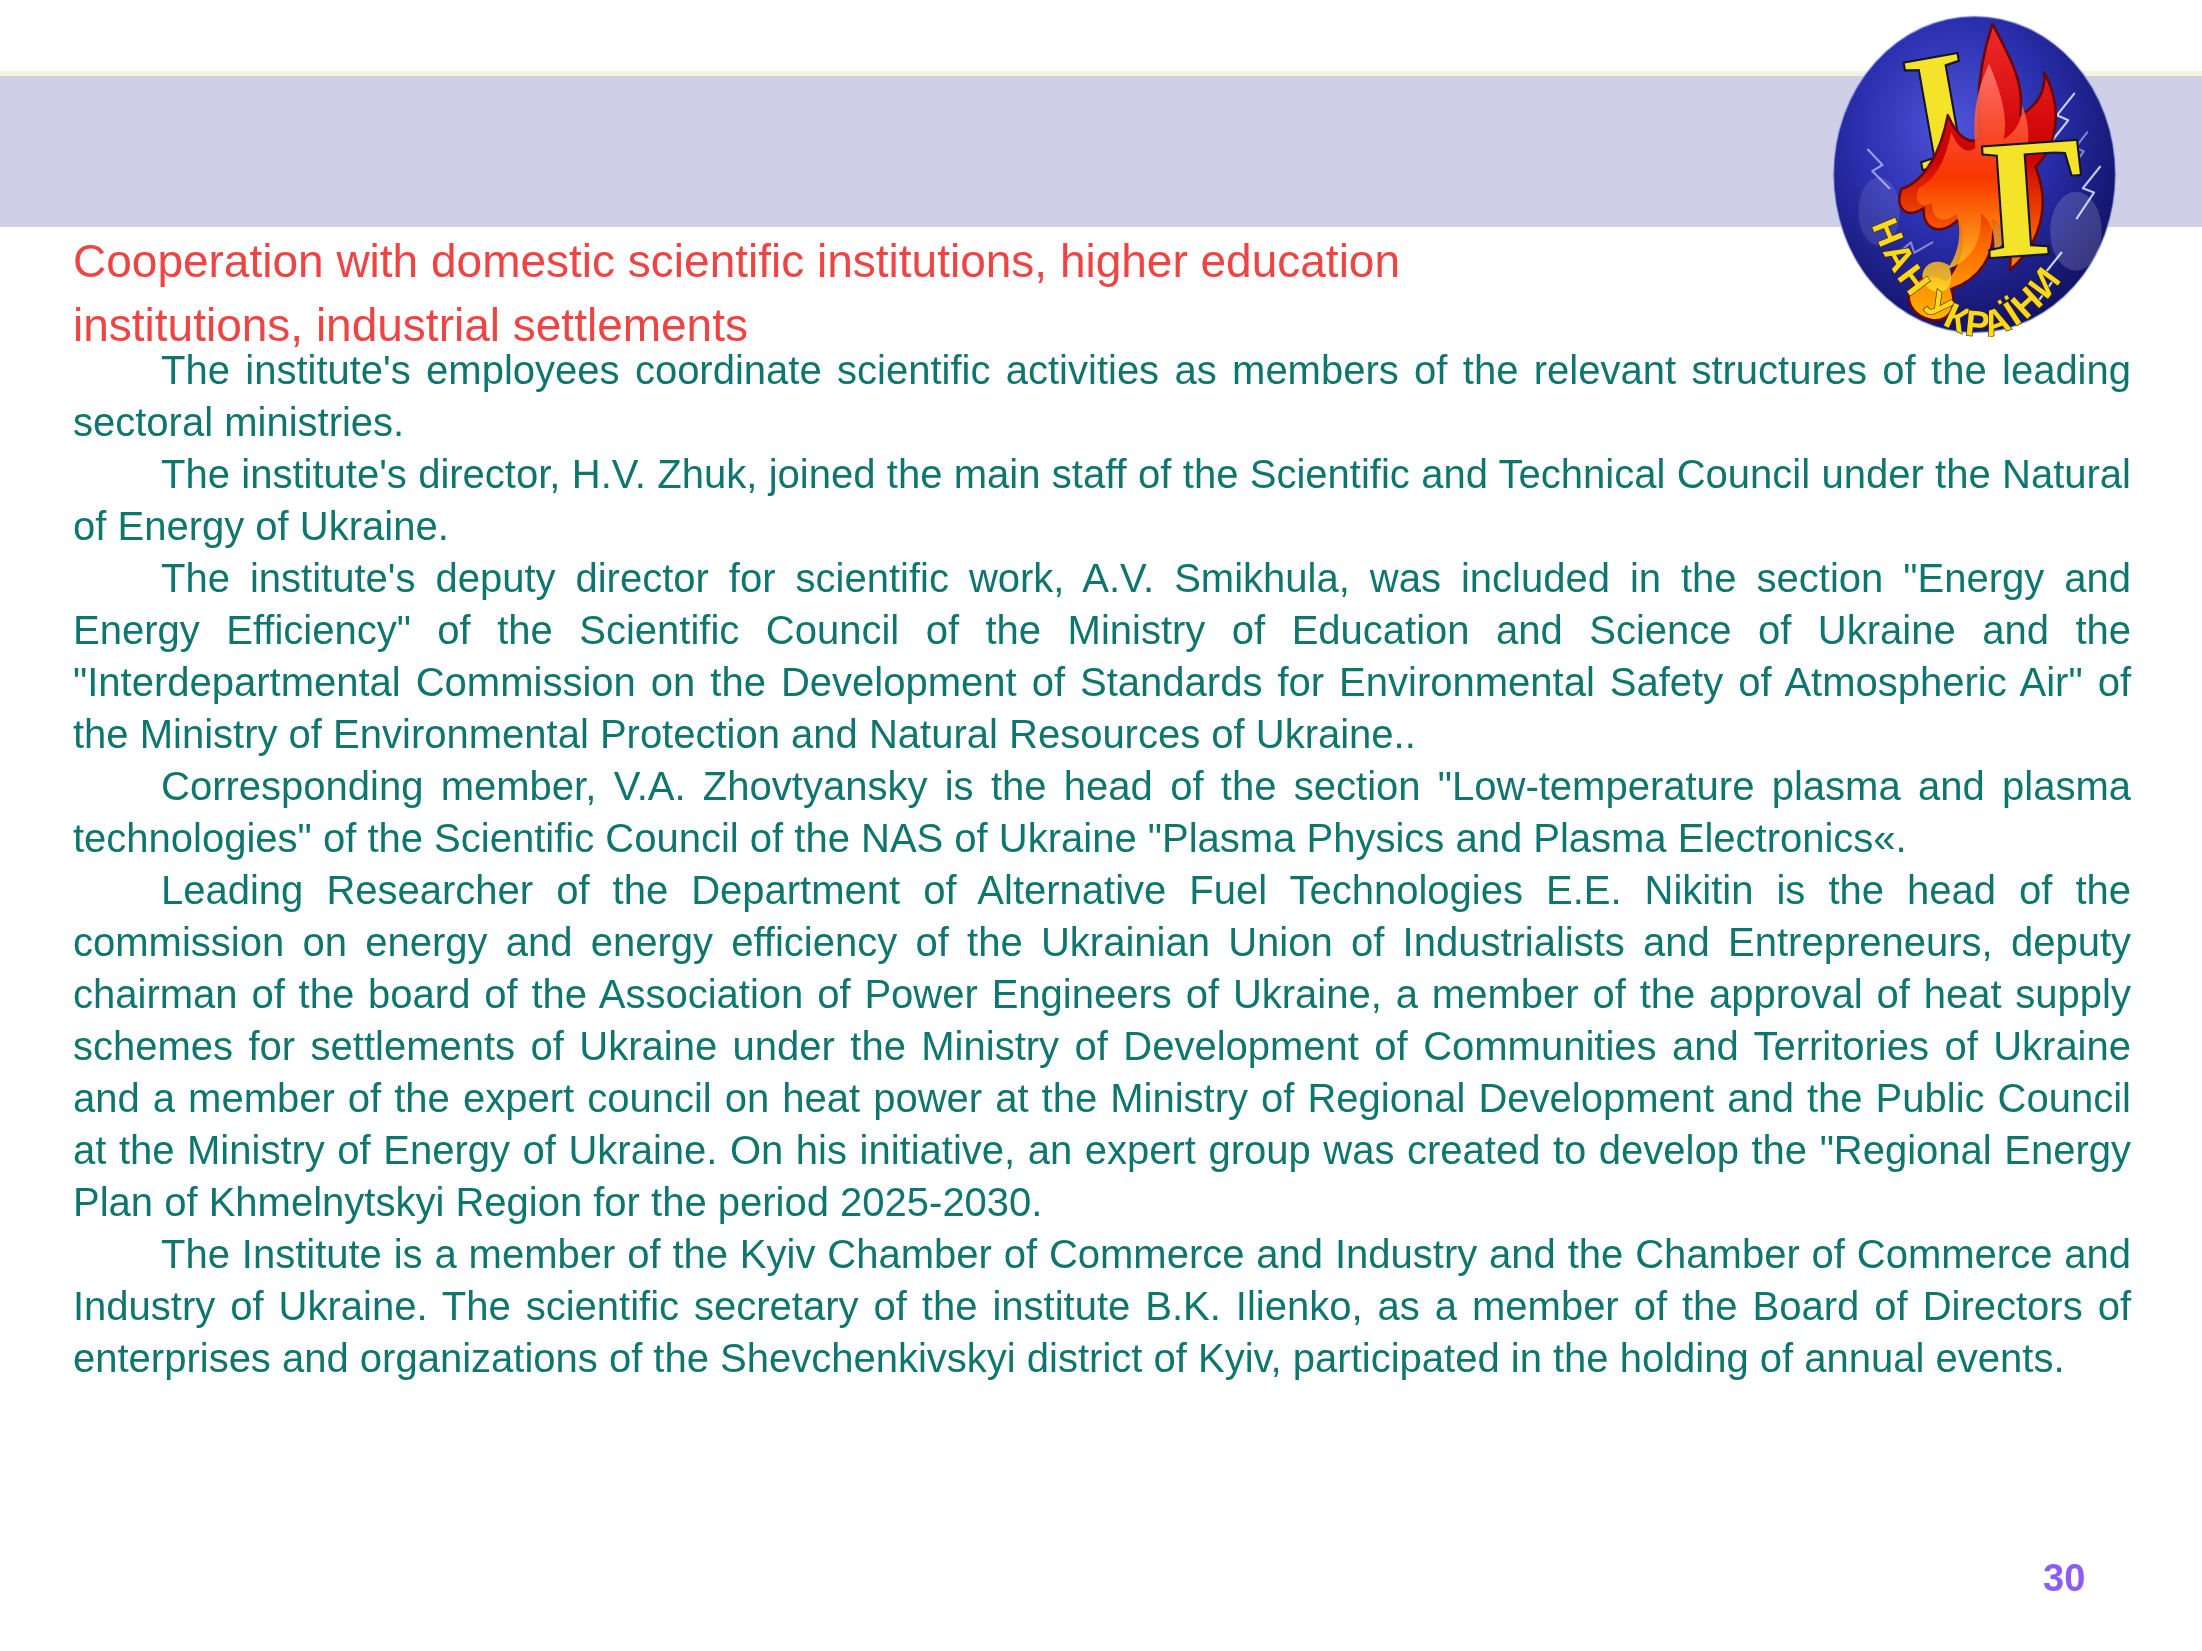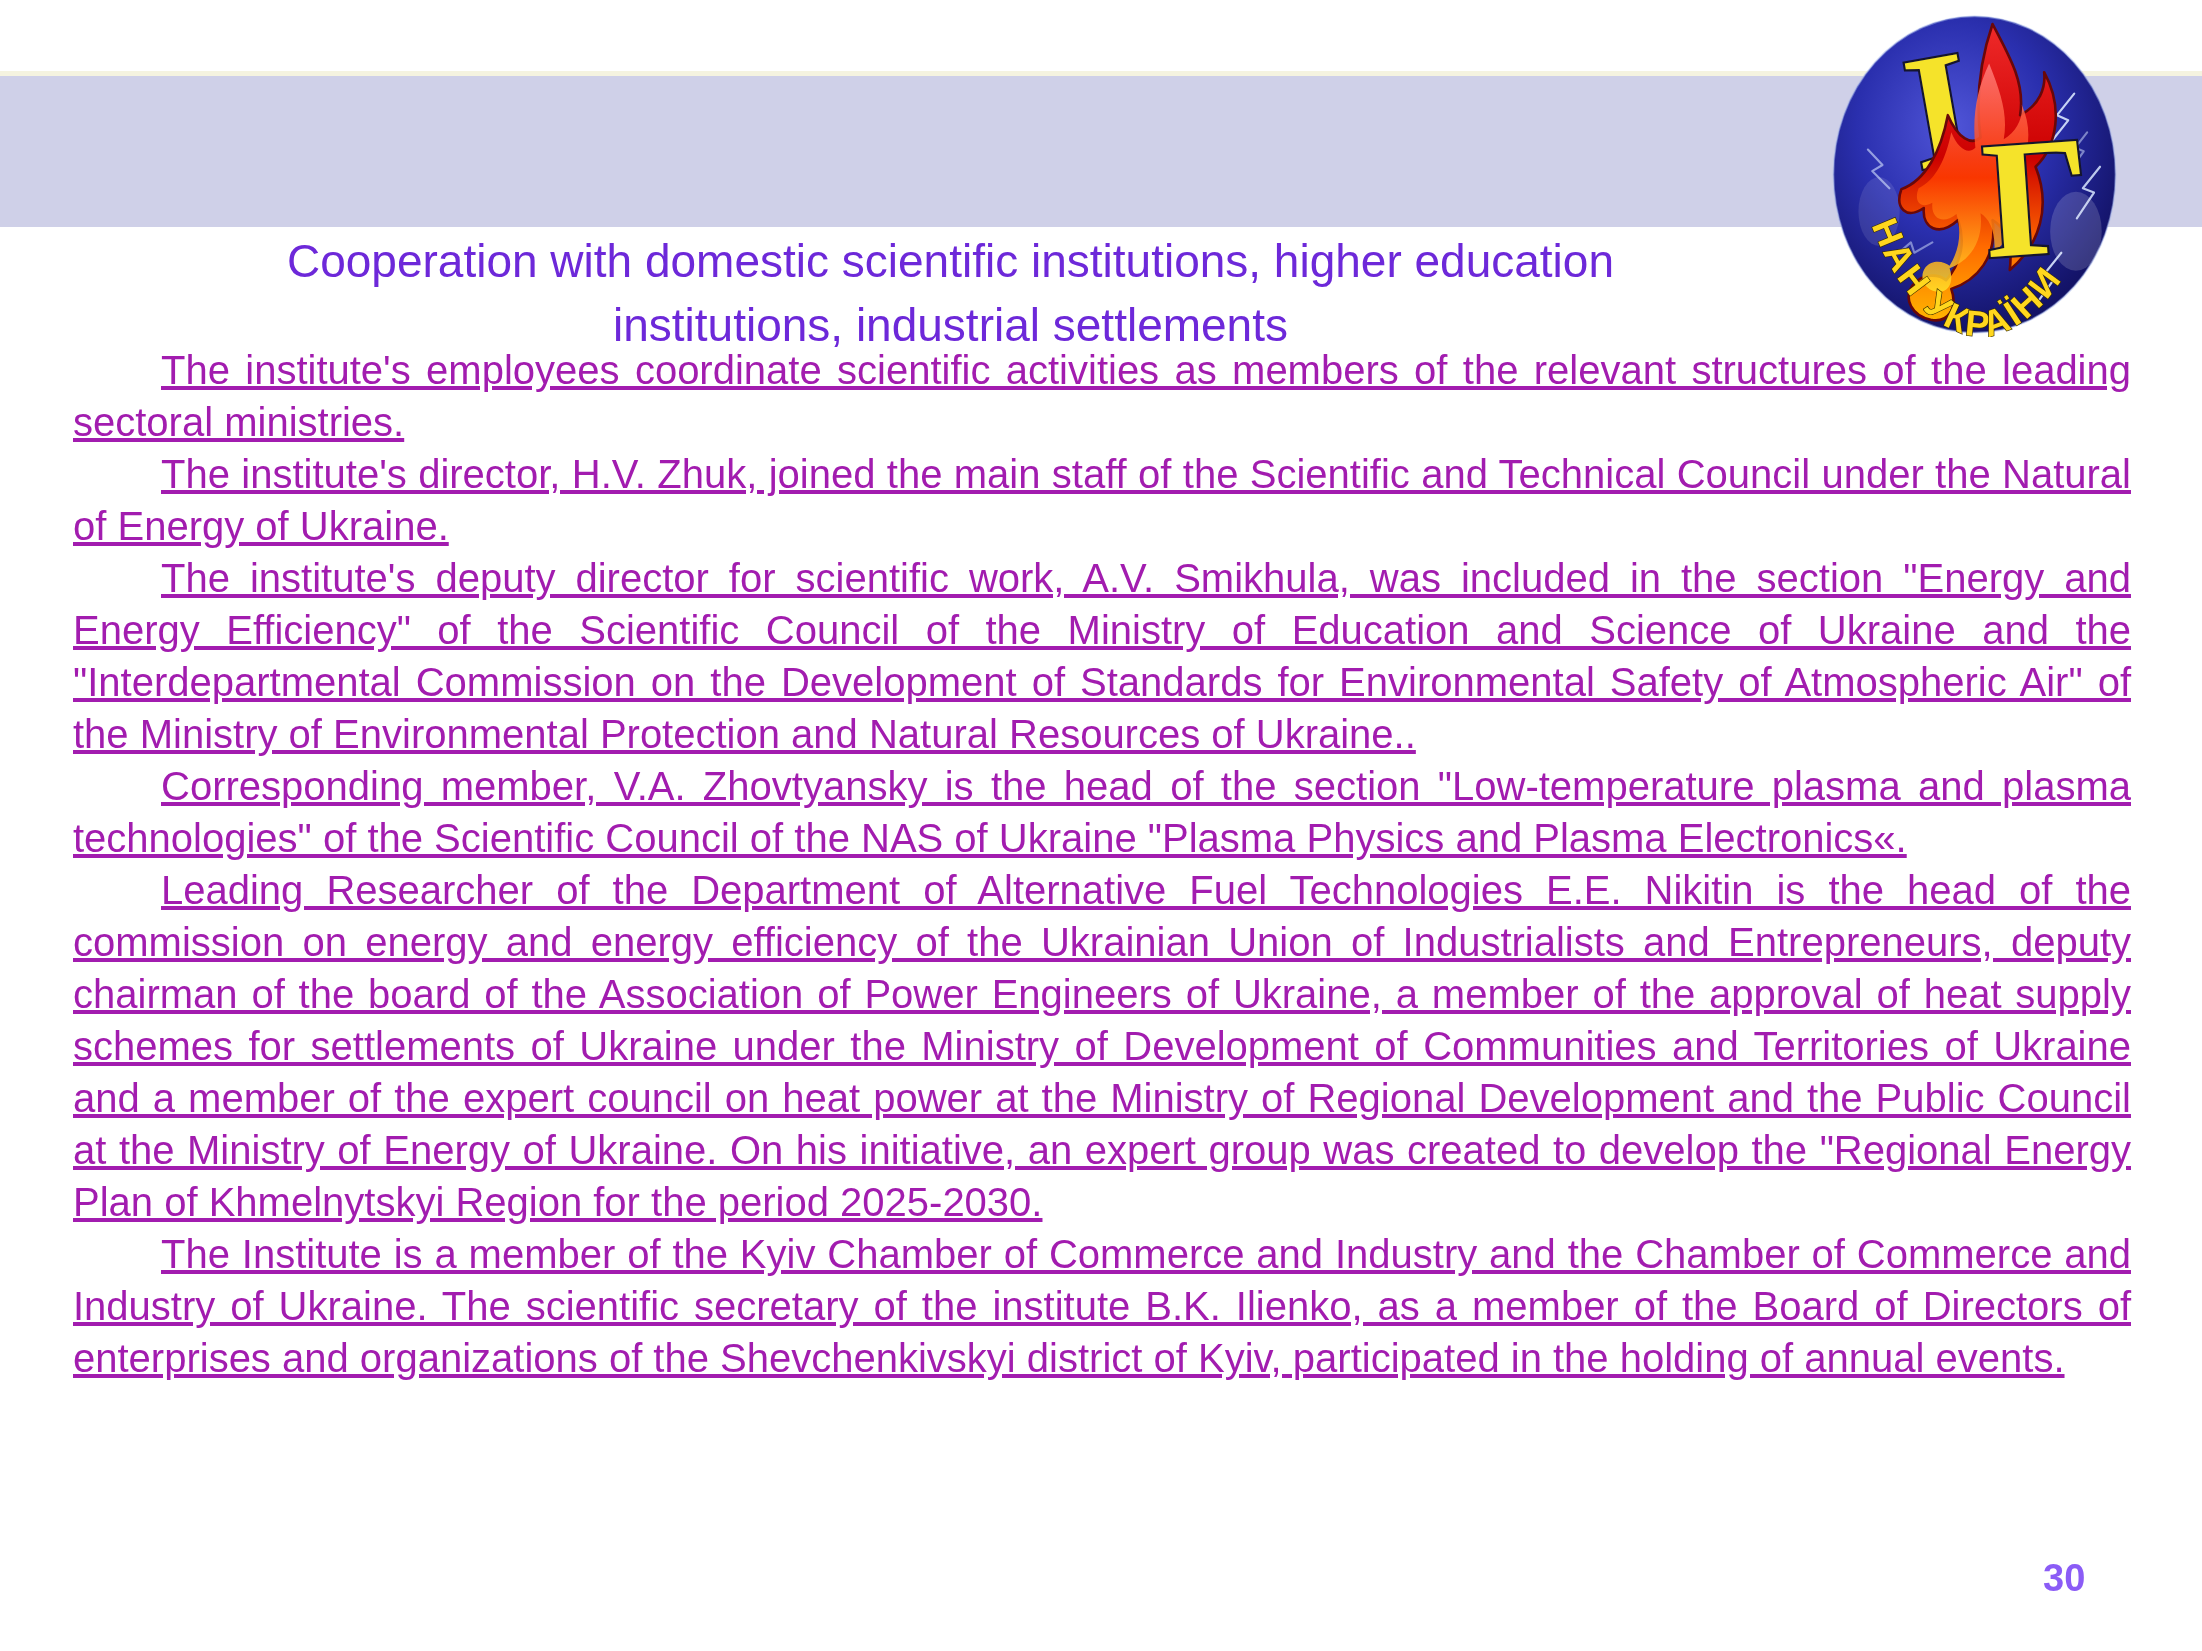--- a/index.html
+++ b/index.html
@@ -14,27 +14,27 @@
   }
   .top-band {
     position:absolute; left:0; top:76px; width:2203px; height:151px;
     background:#cfd0e8;
   }
   .logo {
     position:absolute; left:1829px; top:12px; width:291px; height:325px;
   }
   .title-block {
     position:absolute; left:73px; top:229px; width:1755px;
-    text-align:center; color:#6d28d9;
+    color:#ef4444;
     font-size:46px; line-height:64px; font-weight:normal;
   }
   .body-block {
     position:absolute; left:73px; top:344px; width:2058px;
-    color:#a21caf; font-size:40px; line-height:52px;
-    text-align:justify; text-justify:inter-word;text-decoration:underline;
+    color:#0f766e; font-size:40px; line-height:52px;
+    text-align:justify; text-justify:inter-word;
   }
   .body-block p { margin:0; padding:0; text-indent:88px; }
   .page-number {
     position:absolute; left:2043px; top:1559px;
     color:#8b5cf6; font-size:38px; font-weight:bold; line-height:38px;
   }
   .logo svg text { paint-order: stroke fill; }
 </style>
 </head>
 <body>

